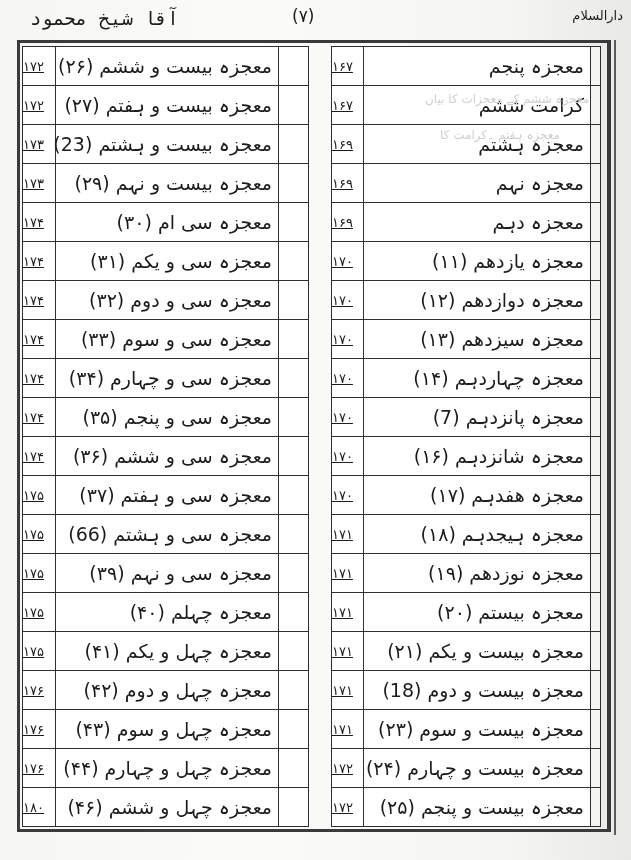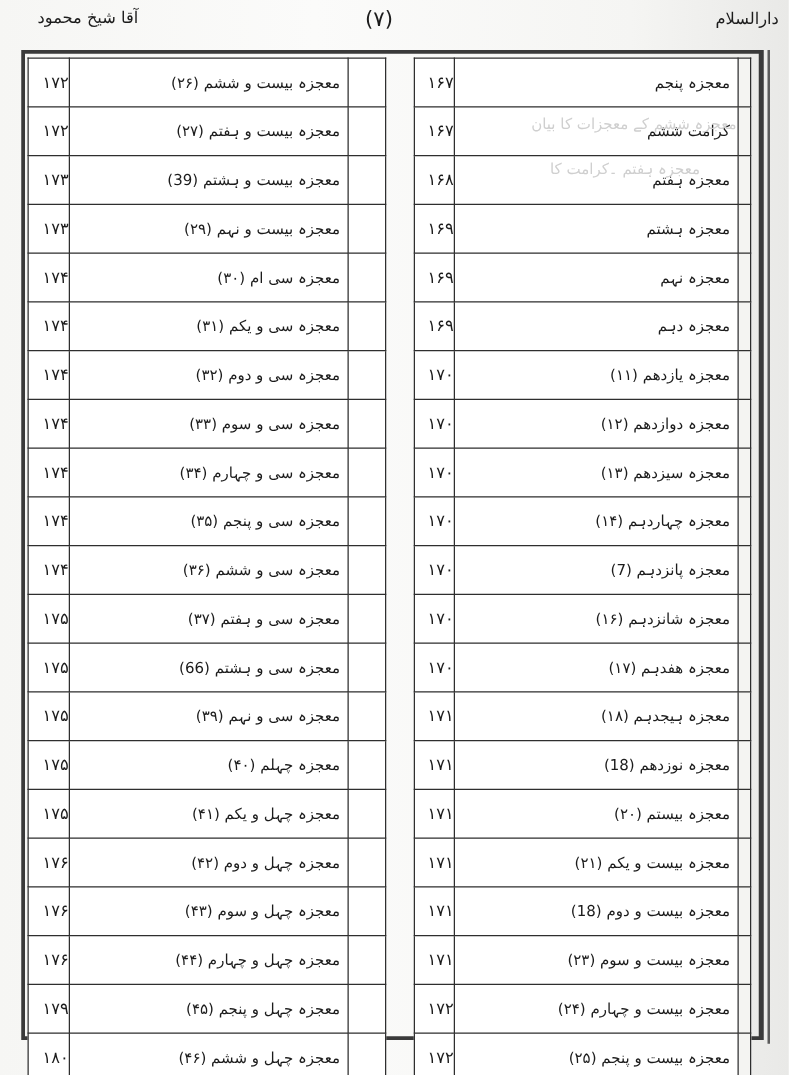--- a/index.html
+++ b/index.html
@@ -10,21 +10,21 @@
     color: #1c1c1c;
     position: relative;
   }
   .page-shade {
     position: absolute; inset: 0;
     background: linear-gradient(90deg, #f6f6f4 0%, #fbfbfa 40%, #f5f5f3 80%, #e9e9e7 100%);
   }
   .header { position: absolute; left: 0; top: 0; width: 631px; height: 40px; }
   .hdr-right { position: absolute; right: 8px; top: 8px; font-size: 13px; direction: rtl; text-align: center; }
   .hdr-center { position: absolute; left: 292px; top: 6px; font-size: 17px; direction: rtl; letter-spacing: 1px; }
-  .hdr-left { position: absolute; left: 30px; top: 7px; font-size: 13px; direction: rtl; }
+  .hdr-left { position: absolute; left: 30px; top: 7px; font-size: 19px; direction: rtl; font-family: Liberation Mono, monospace; }
 
   .frame {
     position: absolute; left: 17px; top: 40px; width: 594px; height: 792px;
     border: 3px solid #3a3a3a; box-sizing: border-box;
     border-right-width: 4px;
   }
   .frame-right-edge {
     position: absolute; left: 614px; top: 40px; width: 2px; height: 795px; background: #5b5b5b;
   }
 
@@ -32,22 +32,22 @@
     position: absolute; border-collapse: collapse; table-layout: fixed;
     background: #ffffff;
   }
   table.toc td {
     border: 1.5px solid #2e2e2e;
     height: 39px; padding: 0; box-sizing: border-box;
     vertical-align: middle;
   }
   #table-left { left: 22px; top: 46px; width: 286px; }
   #table-right { left: 331px; top: 46px; width: 269px; }
-  .c-page { font-size: 13px; text-align: right; direction: rtl; }
-  .c-title { font-size: 12px; text-align: right; direction: rtl; padding-right: 6px !important; white-space: nowrap; }
+  .c-page { font-size: 13px; text-align: left; direction: rtl; text-decoration: underline; }
+  .c-title { font-size: 19px; text-align: right; direction: rtl; padding-right: 6px !important; white-space: nowrap; }
   .c-blank { }
   #table-right .c-blank { background: #f4f4f2; }
   .bleed {
     position: absolute; color: #cfcfcf; font-size: 12px; direction: rtl; white-space: nowrap;
   }
 </style>
 </head>
 <body>
 
 <div class="page-shade"></div>
@@ -73,21 +73,21 @@
         <td class="c-title">معجزہ بیست و ششم (۲۶)</td>
         <td class="c-blank"></td>
       </tr>
       <tr>
         <td class="c-page">۱۷۲</td>
         <td class="c-title">معجزہ بیست و ہفتم (۲۷)</td>
         <td class="c-blank"></td>
       </tr>
       <tr>
         <td class="c-page">۱۷۳</td>
-        <td class="c-title">معجزہ بیست و ہشتم (39)</td>
+        <td class="c-title">معجزہ بیست و ہشتم (23)</td>
         <td class="c-blank"></td>
       </tr>
       <tr>
         <td class="c-page">۱۷۳</td>
         <td class="c-title">معجزہ بیست و نہم (۲۹)</td>
         <td class="c-blank"></td>
       </tr>
       <tr>
         <td class="c-page">۱۷۴</td>
         <td class="c-title">معجزہ سی ام (۳۰)</td>
@@ -154,25 +154,20 @@
         <td class="c-blank"></td>
       </tr>
       <tr>
         <td class="c-page">۱۷۶</td>
         <td class="c-title">معجزہ چہل و سوم (۴۳)</td>
         <td class="c-blank"></td>
       </tr>
       <tr>
         <td class="c-page">۱۷۶</td>
         <td class="c-title">معجزہ چہل و چہارم (۴۴)</td>
-        <td class="c-blank"></td>
-      </tr>
-      <tr>
-        <td class="c-page">۱۷۹</td>
-        <td class="c-title">معجزہ چہل و پنجم (۴۵)</td>
         <td class="c-blank"></td>
       </tr>
       <tr>
         <td class="c-page">۱۸۰</td>
         <td class="c-title">معجزہ چہل و ششم (۴۶)</td>
         <td class="c-blank"></td>
       </tr>
     </tbody>
 </table>
 
@@ -187,25 +182,20 @@
         <td class="c-page">۱۶۷</td>
         <td class="c-title">معجزہ پنجم</td>
         <td class="c-blank"></td>
       </tr>
       <tr>
         <td class="c-page">۱۶۷</td>
         <td class="c-title">کرامت ششم</td>
         <td class="c-blank"></td>
       </tr>
       <tr>
-        <td class="c-page">۱۶۸</td>
-        <td class="c-title">معجزہ ہفتم</td>
-        <td class="c-blank"></td>
-      </tr>
-      <tr>
         <td class="c-page">۱۶۹</td>
         <td class="c-title">معجزہ ہشتم</td>
         <td class="c-blank"></td>
       </tr>
       <tr>
         <td class="c-page">۱۶۹</td>
         <td class="c-title">معجزہ نہم</td>
         <td class="c-blank"></td>
       </tr>
       <tr>
@@ -248,21 +238,21 @@
         <td class="c-title">معجزہ ھفدہم (۱۷)</td>
         <td class="c-blank"></td>
       </tr>
       <tr>
         <td class="c-page">۱۷۱</td>
         <td class="c-title">معجزہ ہیجدہم (۱۸)</td>
         <td class="c-blank"></td>
       </tr>
       <tr>
         <td class="c-page">۱۷۱</td>
-        <td class="c-title">معجزہ نوزدھم (18)</td>
+        <td class="c-title">معجزہ نوزدھم (۱۹)</td>
         <td class="c-blank"></td>
       </tr>
       <tr>
         <td class="c-page">۱۷۱</td>
         <td class="c-title">معجزہ بیستم (۲۰)</td>
         <td class="c-blank"></td>
       </tr>
       <tr>
         <td class="c-page">۱۷۱</td>
         <td class="c-title">معجزہ بیست و یکم (۲۱)</td>

